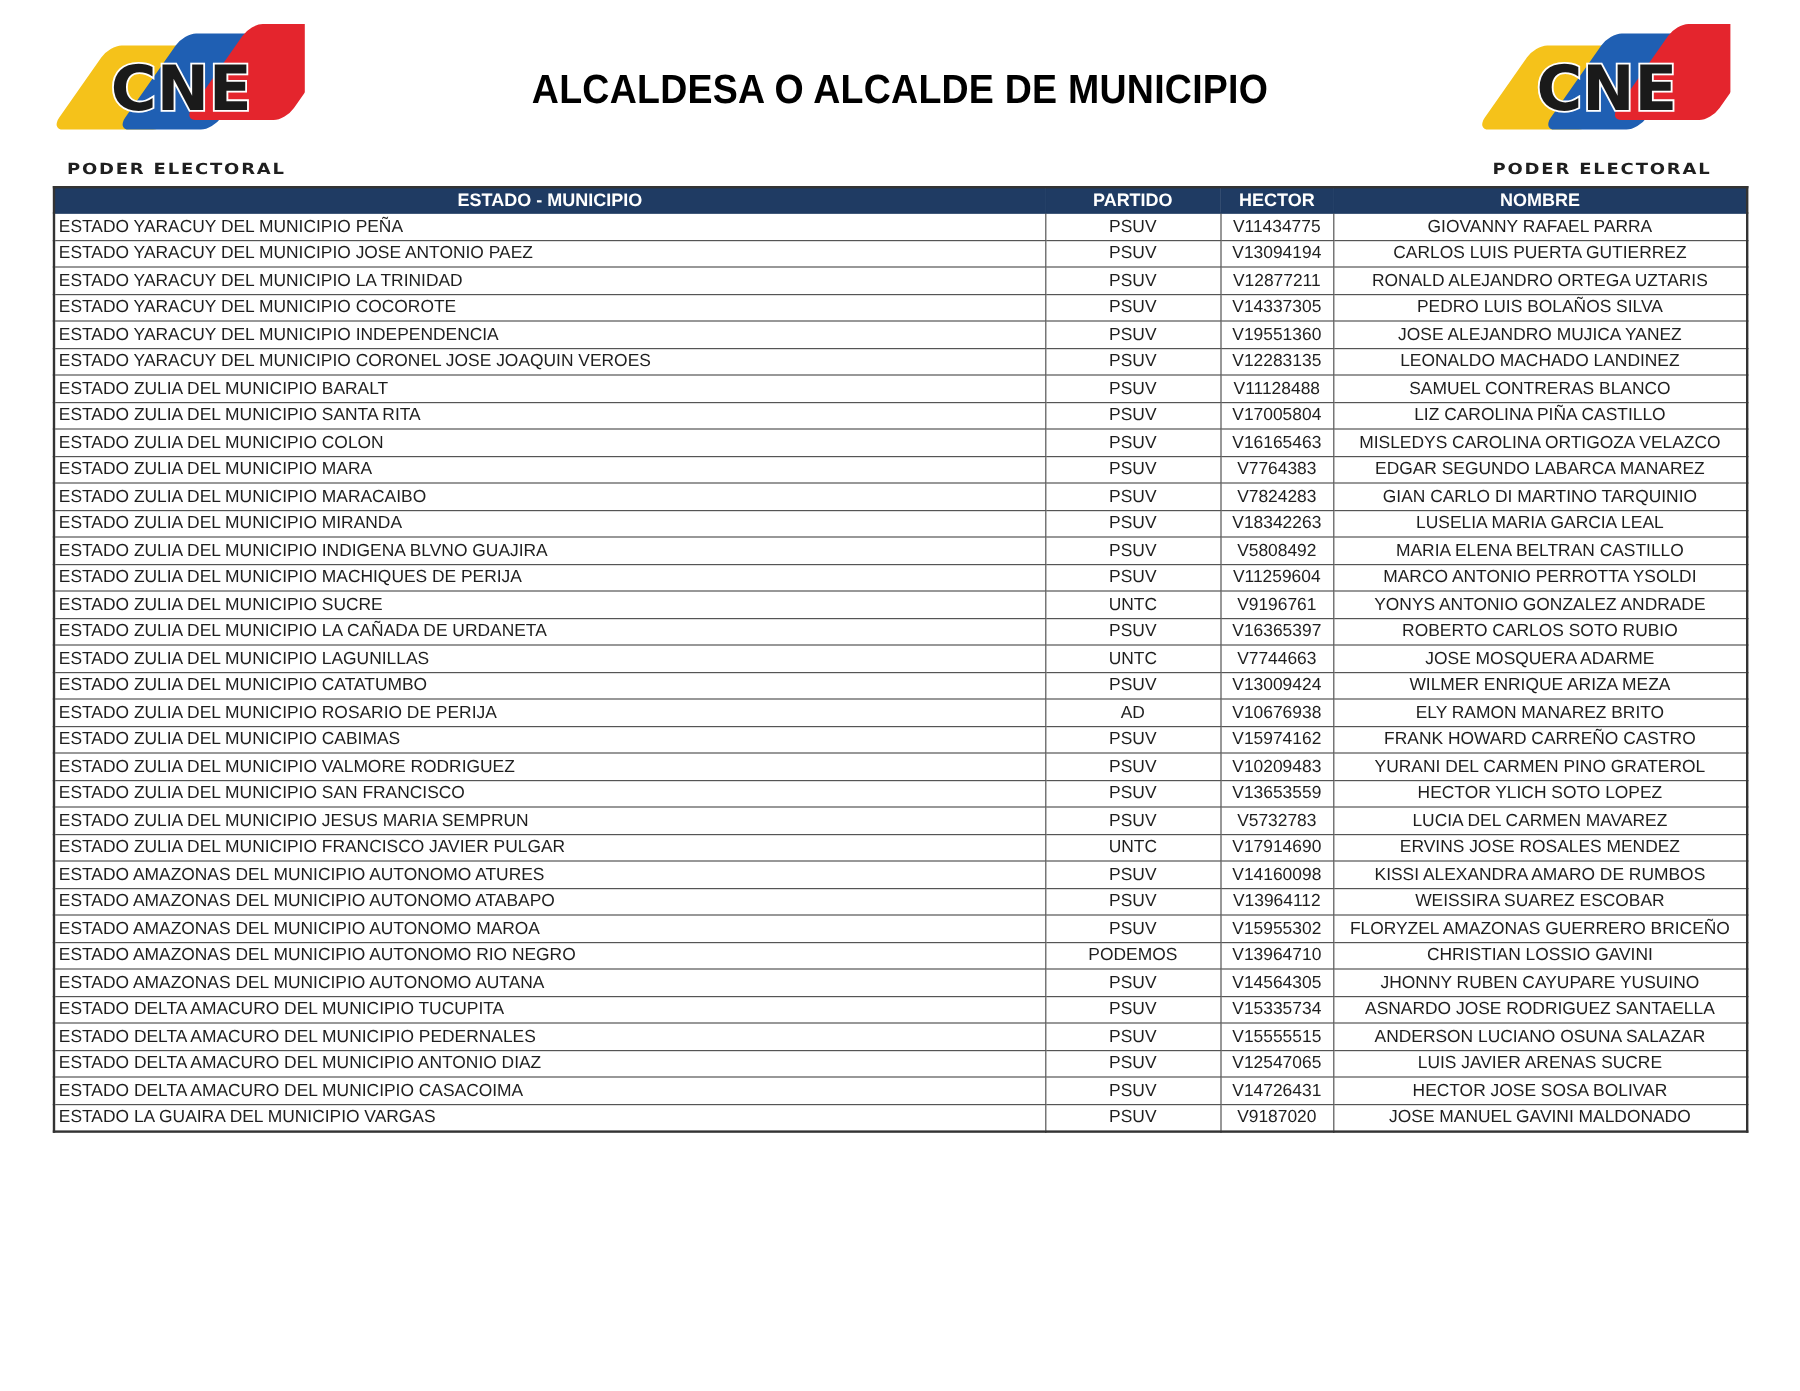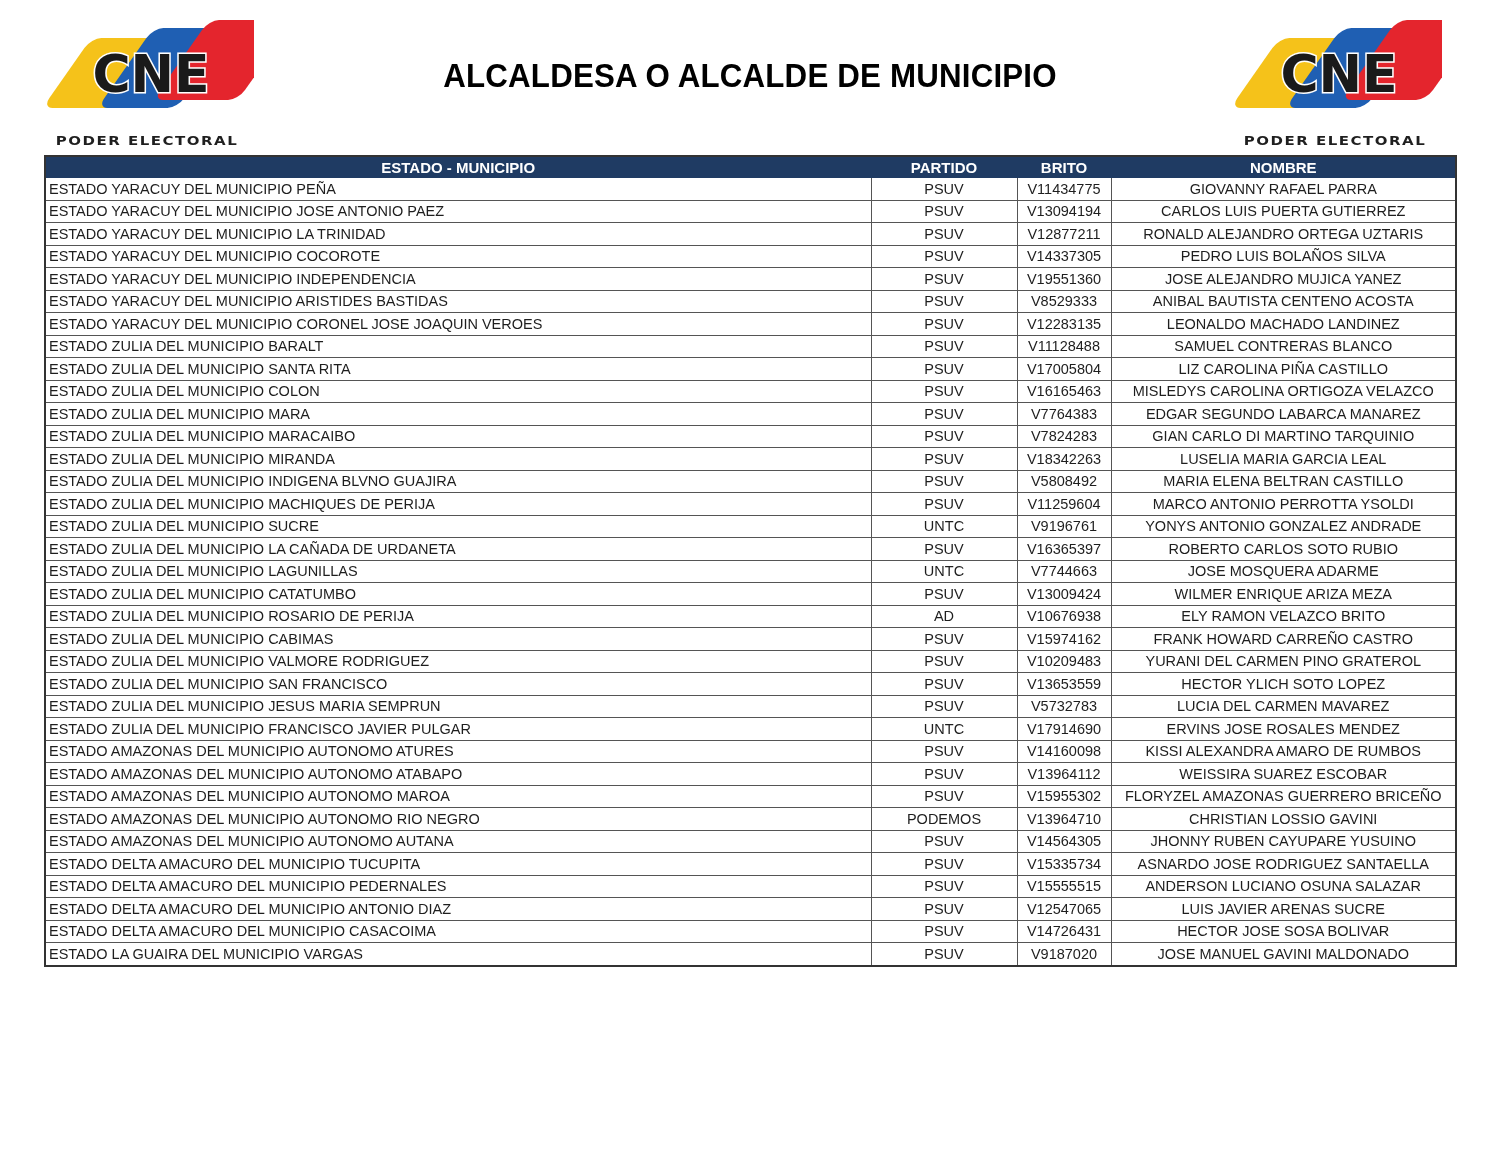--- a/index.html
+++ b/index.html
@@ -55,21 +55,21 @@
   <colgroup>
       <col class="c1">
       <col class="c2">
       <col class="c3">
       <col class="c4">
     </colgroup>
   <thead>
     <tr>
       <th>ESTADO - MUNICIPIO</th>
       <th>PARTIDO</th>
-      <th>BRITO</th>
+      <th>HECTOR</th>
       <th>NOMBRE</th>
     </tr>
   </thead>
   <tbody id="tbody">
       <tr>
         <td>ESTADO YARACUY DEL MUNICIPIO PEÑA</td>
         <td class="c">PSUV</td>
         <td class="c">V11434775</td>
         <td class="c">GIOVANNY RAFAEL PARRA</td>
       </tr>
@@ -91,26 +91,20 @@
         <td class="c">V14337305</td>
         <td class="c">PEDRO LUIS BOLAÑOS SILVA</td>
       </tr>
       <tr>
         <td>ESTADO YARACUY DEL MUNICIPIO INDEPENDENCIA</td>
         <td class="c">PSUV</td>
         <td class="c">V19551360</td>
         <td class="c">JOSE ALEJANDRO MUJICA YANEZ</td>
       </tr>
       <tr>
-        <td>ESTADO YARACUY DEL MUNICIPIO ARISTIDES BASTIDAS</td>
-        <td class="c">PSUV</td>
-        <td class="c">V8529333</td>
-        <td class="c">ANIBAL BAUTISTA CENTENO ACOSTA</td>
-      </tr>
-      <tr>
         <td>ESTADO YARACUY DEL MUNICIPIO CORONEL JOSE JOAQUIN VEROES</td>
         <td class="c">PSUV</td>
         <td class="c">V12283135</td>
         <td class="c">LEONALDO MACHADO LANDINEZ</td>
       </tr>
       <tr>
         <td>ESTADO ZULIA DEL MUNICIPIO BARALT</td>
         <td class="c">PSUV</td>
         <td class="c">V11128488</td>
         <td class="c">SAMUEL CONTRERAS BLANCO</td>
@@ -178,21 +172,21 @@
       <tr>
         <td>ESTADO ZULIA DEL MUNICIPIO CATATUMBO</td>
         <td class="c">PSUV</td>
         <td class="c">V13009424</td>
         <td class="c">WILMER ENRIQUE ARIZA MEZA</td>
       </tr>
       <tr>
         <td>ESTADO ZULIA DEL MUNICIPIO ROSARIO DE PERIJA</td>
         <td class="c">AD</td>
         <td class="c">V10676938</td>
-        <td class="c">ELY RAMON VELAZCO BRITO</td>
+        <td class="c">ELY RAMON MANAREZ BRITO</td>
       </tr>
       <tr>
         <td>ESTADO ZULIA DEL MUNICIPIO CABIMAS</td>
         <td class="c">PSUV</td>
         <td class="c">V15974162</td>
         <td class="c">FRANK HOWARD CARREÑO CASTRO</td>
       </tr>
       <tr>
         <td>ESTADO ZULIA DEL MUNICIPIO VALMORE RODRIGUEZ</td>
         <td class="c">PSUV</td>

